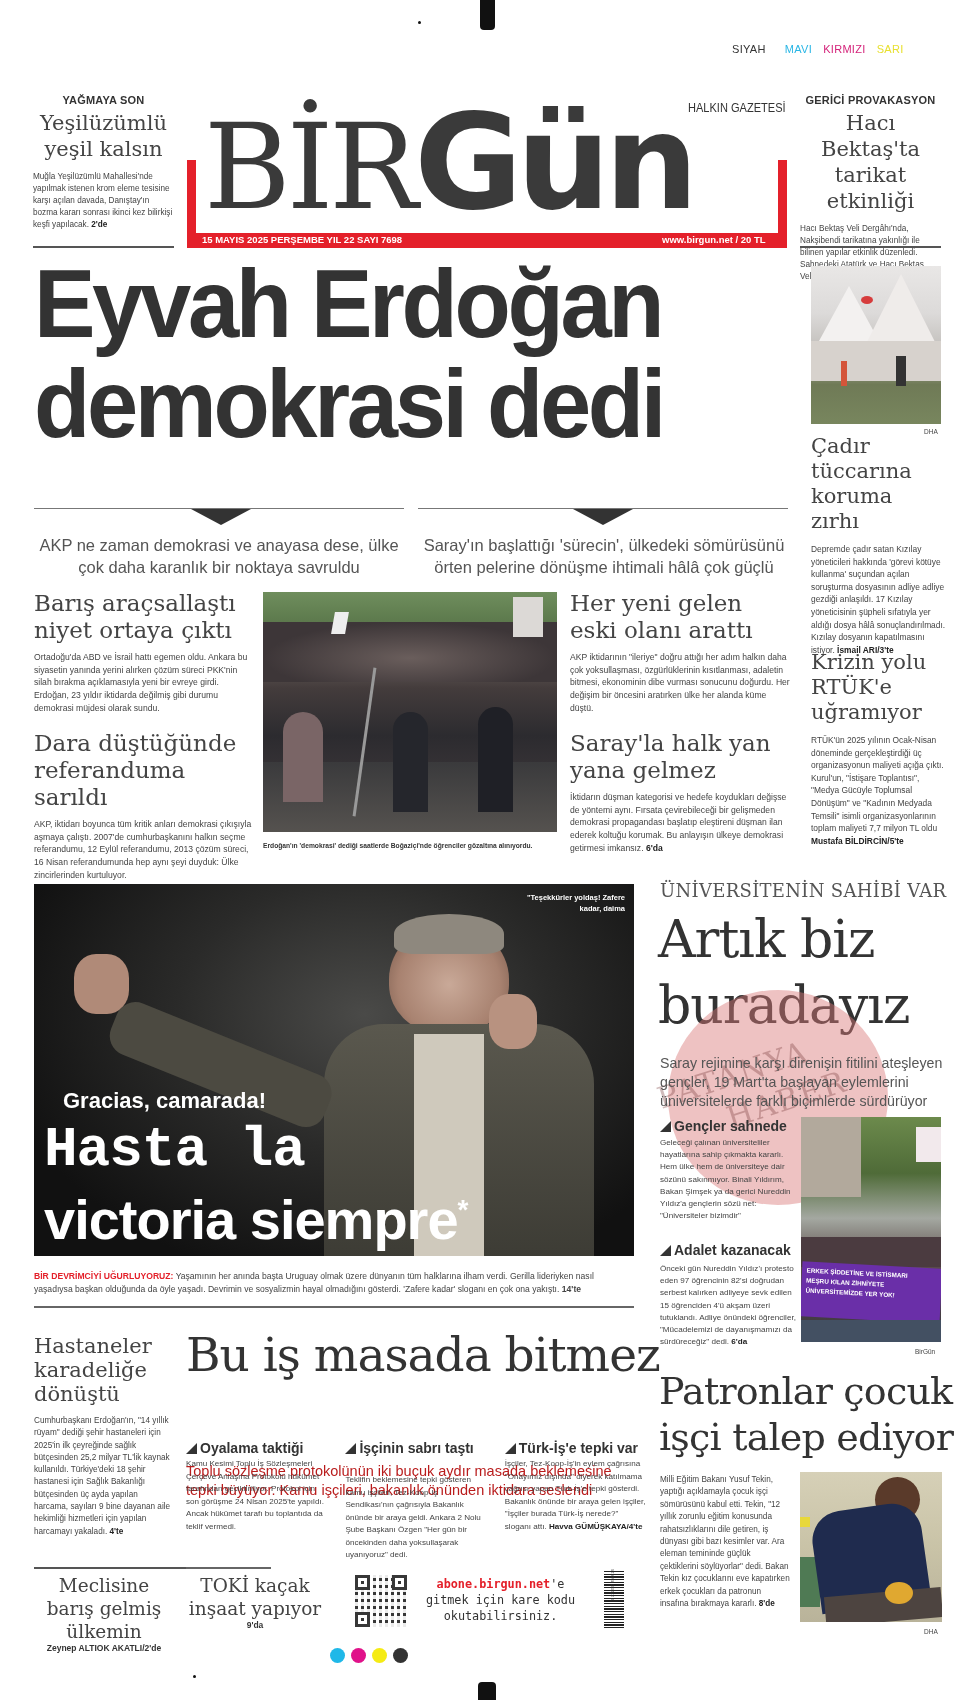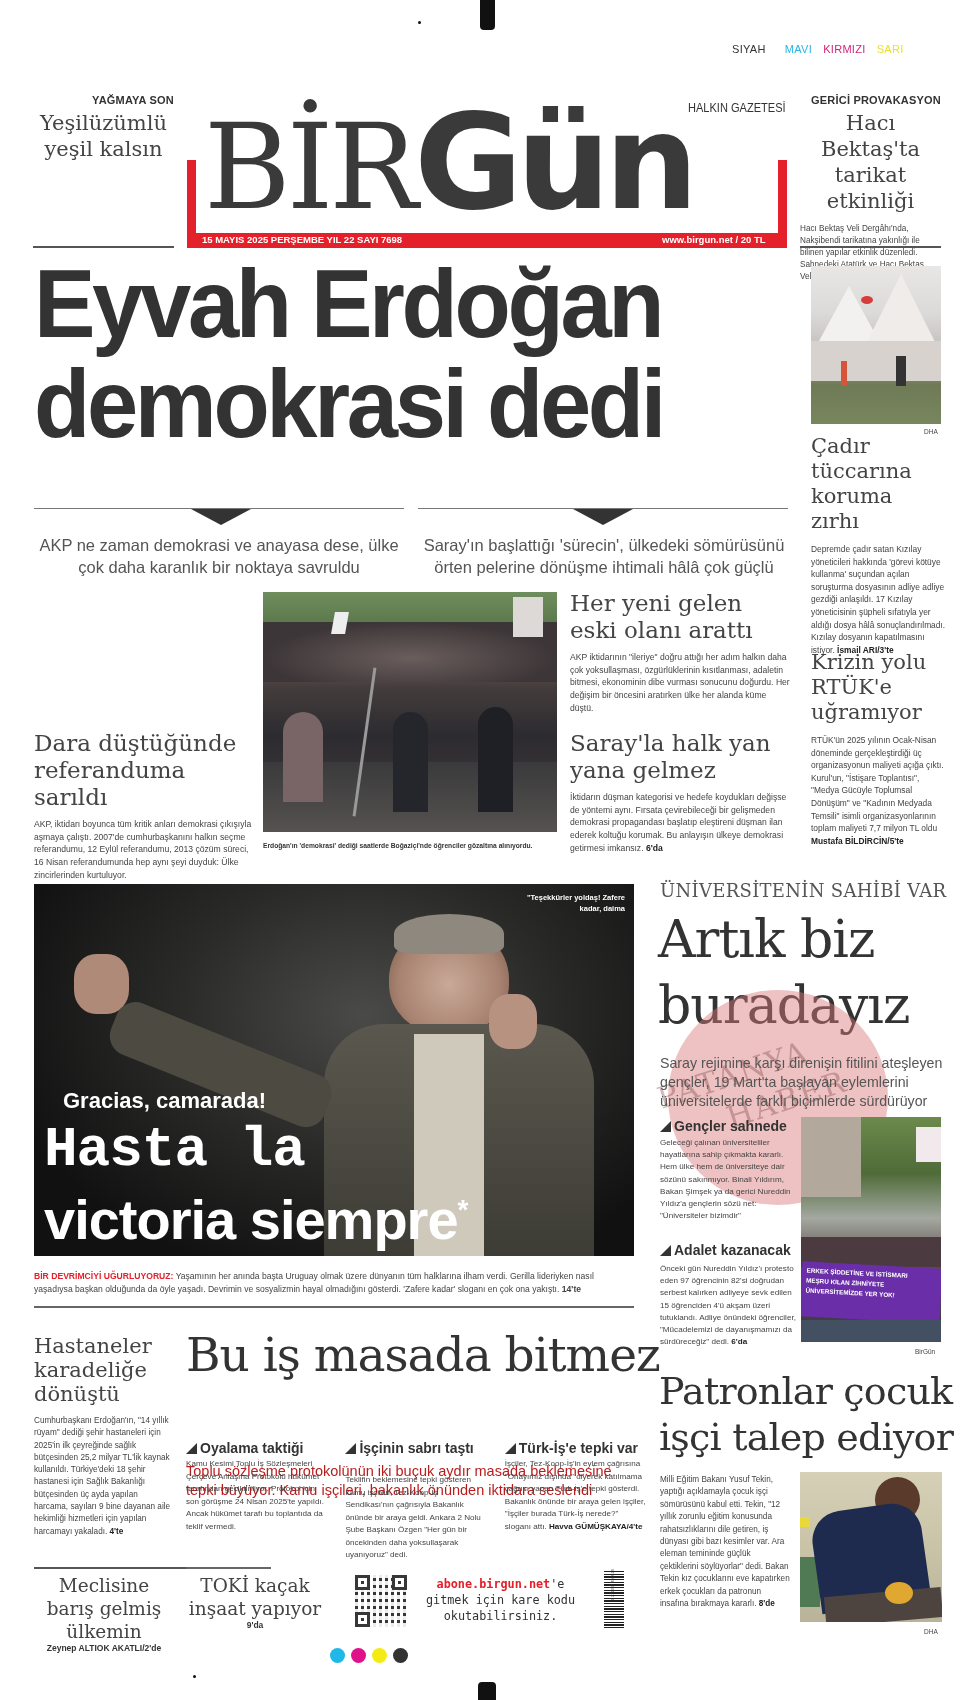--- a/index.html
+++ b/index.html
@@ -2,21 +2,21 @@
 <html><head>
 <meta charset="utf-8">
 <style>
 *{box-sizing:border-box;margin:0;padding:0}
 body{width:973px;height:1700px;background:#fff;position:relative;overflow:hidden;font-family:"DejaVu Sans",sans-serif;color:#333}
 .abs{position:absolute}
 .serif{font-family:"DejaVu Serif",serif;font-weight:300}
 .sans{font-family:"Liberation Sans",sans-serif}
 .body-txt{font-family:"Liberation Sans",sans-serif;font-size:8.6px;line-height:12.7px;color:#444}
 .body-txt b{color:#222}
-.kicker{font-family:"Liberation Sans",sans-serif;font-weight:bold;font-size:11px;color:#333;text-align:right;letter-spacing:.2px}
+.kicker{font-family:"Liberation Sans",sans-serif;font-weight:bold;font-size:11px;color:#333;text-align:center;letter-spacing:.2px}
 .hr{position:absolute;height:2px;background:#555}
 .reg-mark{position:absolute;background:#111;border-radius:3px}
 .cmyk span{font-family:"Liberation Sans",sans-serif;font-size:11px;margin-right:14px;letter-spacing:.3px}
 .photo{position:absolute;overflow:hidden}
 .credit{font-family:"Liberation Sans",sans-serif;font-size:6.5px;color:#444;position:absolute}
 .tri{display:inline-block;width:0;height:0;border-left:11px solid transparent;border-bottom:11px solid #333;margin-right:3px;vertical-align:-1px}
 .sub-head{font-family:"Liberation Sans",sans-serif;font-weight:bold;font-size:14px;color:#333}
 </style>
 </head>
 <body>
@@ -29,20 +29,23 @@
 <div class="abs cmyk" style="left:732px;top:38px;white-space:nowrap">
   <span style="color:#333">SIYAH</span>
   <span style="color:#29b6e5;margin-right:6px">MAVI</span>
   <span style="color:#d4237a;margin-right:6px">KIRMIZI</span>
   <span style="color:#e8e030">SARI</span>
 </div>
 
 <div class="abs" style="left:33px;top:94px;width:141px">
   <div class="kicker">YAĞMAYA SON</div>
   <div class="serif" style="font-size:21px;line-height:26px;text-align:center;color:#444;margin-top:4px">Yeşilüzümlü yeşil kalsın</div>
+  <div class="body-txt" style="margin-top:9px;font-size:8.2px;line-height:12px">
+    <span>Muğla Yeşilüzümlü Mahallesi'nde yapılmak istenen krom eleme tesisine karşı açılan davada, Danıştay'ın bozma kararı sonrası ikinci kez bilirkişi keşfi yapılacak.</span> <b>2'de</b>
+  </div>
 </div>
 <div class="hr" style="left:33px;top:246px;width:141px"></div>
 
 <div class="abs" style="left:187px;top:160px;width:600px;height:88px;background:#e4202a"></div>
 <div class="abs" style="left:196px;top:150px;width:582px;height:83px;background:#fff"></div>
 <div class="abs" style="left:204px;top:92px;height:145px;white-space:nowrap">
   <span style="font-family:'DejaVu Serif',serif;font-size:118px;color:#3a3a3a;letter-spacing:-4px;line-height:140px;font-weight:normal">BİR</span><span style="font-family:'DejaVu Sans',sans-serif;font-weight:bold;font-size:132px;color:#3a3a3a;letter-spacing:-6px;line-height:140px">Gün</span>
 </div>
 <div class="abs" style="left:688px;top:100px;font-family:'Liberation Sans',sans-serif;font-size:13px;color:#333;transform:scaleX(.85);transform-origin:left">HALKIN GAZETESİ</div>
 <div class="abs" style="left:202px;top:234px;font-family:'Liberation Sans',sans-serif;font-weight:bold;font-size:9.5px;color:#fff">15 MAYIS 2025 PERŞEMBE YIL 22 SAYI 7698</div>
@@ -74,20 +77,22 @@
 
 <div class="abs" style="left:34px;top:508px;width:370px;height:1px;background:#777"></div>
 <div class="abs" style="left:418px;top:508px;width:370px;height:1px;background:#777"></div>
 <div class="abs" style="left:191px;top:509px;width:0;height:0;border-left:30px solid transparent;border-right:30px solid transparent;border-top:16px solid #333"></div>
 <div class="abs" style="left:573px;top:509px;width:0;height:0;border-left:30px solid transparent;border-right:30px solid transparent;border-top:16px solid #333"></div>
 
 <div class="abs sans" style="left:34px;top:534px;width:370px;font-size:16.5px;line-height:22px;text-align:center;color:#555">AKP ne zaman demokrasi ve anayasa dese, ülke çok daha karanlık bir noktaya savruldu</div>
 <div class="abs sans" style="left:418px;top:534px;width:372px;font-size:16.5px;line-height:22px;text-align:center;color:#555">Saray'ın başlattığı 'sürecin', ülkedeki sömürüsünü örten pelerine dönüşme ihtimali hâlâ çok güçlü</div>
 
 <div class="abs" style="left:34px;top:590px;width:222px">
+  <div class="serif" style="font-size:23px;line-height:27px;color:#444">Barış araçsallaştı niyet ortaya çıktı</div>
+  <div class="body-txt" style="margin-top:7px">Ortadoğu'da ABD ve İsrail hattı egemen oldu. Ankara bu siyasetin yanında yerini alırken çözüm süreci PKK'nin silah bırakma açıklamasıyla yeni bir evreye girdi. Erdoğan, 23 yıldır iktidarda değilmiş gibi durumu demokrasi müjdesi olarak sundu.</div>
 </div>
 <div class="abs" style="left:34px;top:730px;width:222px">
   <div class="serif" style="font-size:23px;line-height:27px;color:#444">Dara düştüğünde referanduma sarıldı</div>
   <div class="body-txt" style="margin-top:7px">AKP, iktidarı boyunca tüm kritik anları demokrasi çıkışıyla aşmaya çalıştı. 2007'de cumhurbaşkanını halkın seçme referandumu, 12 Eylül referandumu, 2013 çözüm süreci, 16 Nisan referandumunda hep aynı şeyi duyduk: Ülke zincirlerinden kurtuluyor.</div>
 </div>
 
 <div class="photo" style="left:263px;top:592px;width:294px;height:240px;background:linear-gradient(180deg,#6f8e5d 0%,#5d7a4d 12%,#6e6661 25%,#443c3c 40%,#2c2b2f 60%,#3a3538 80%,#5b5a55 100%)">
   <div style="position:absolute;left:0;top:30px;width:294px;height:60px;background:radial-gradient(ellipse at 50% 60%,#6a5e5c,#3d3638 70%)"></div>
   <div style="position:absolute;left:70px;top:20px;width:14px;height:22px;background:#eee;transform:skewX(-10deg)"></div>
   <div style="position:absolute;left:250px;top:5px;width:30px;height:40px;background:#dcd9d6"></div>

